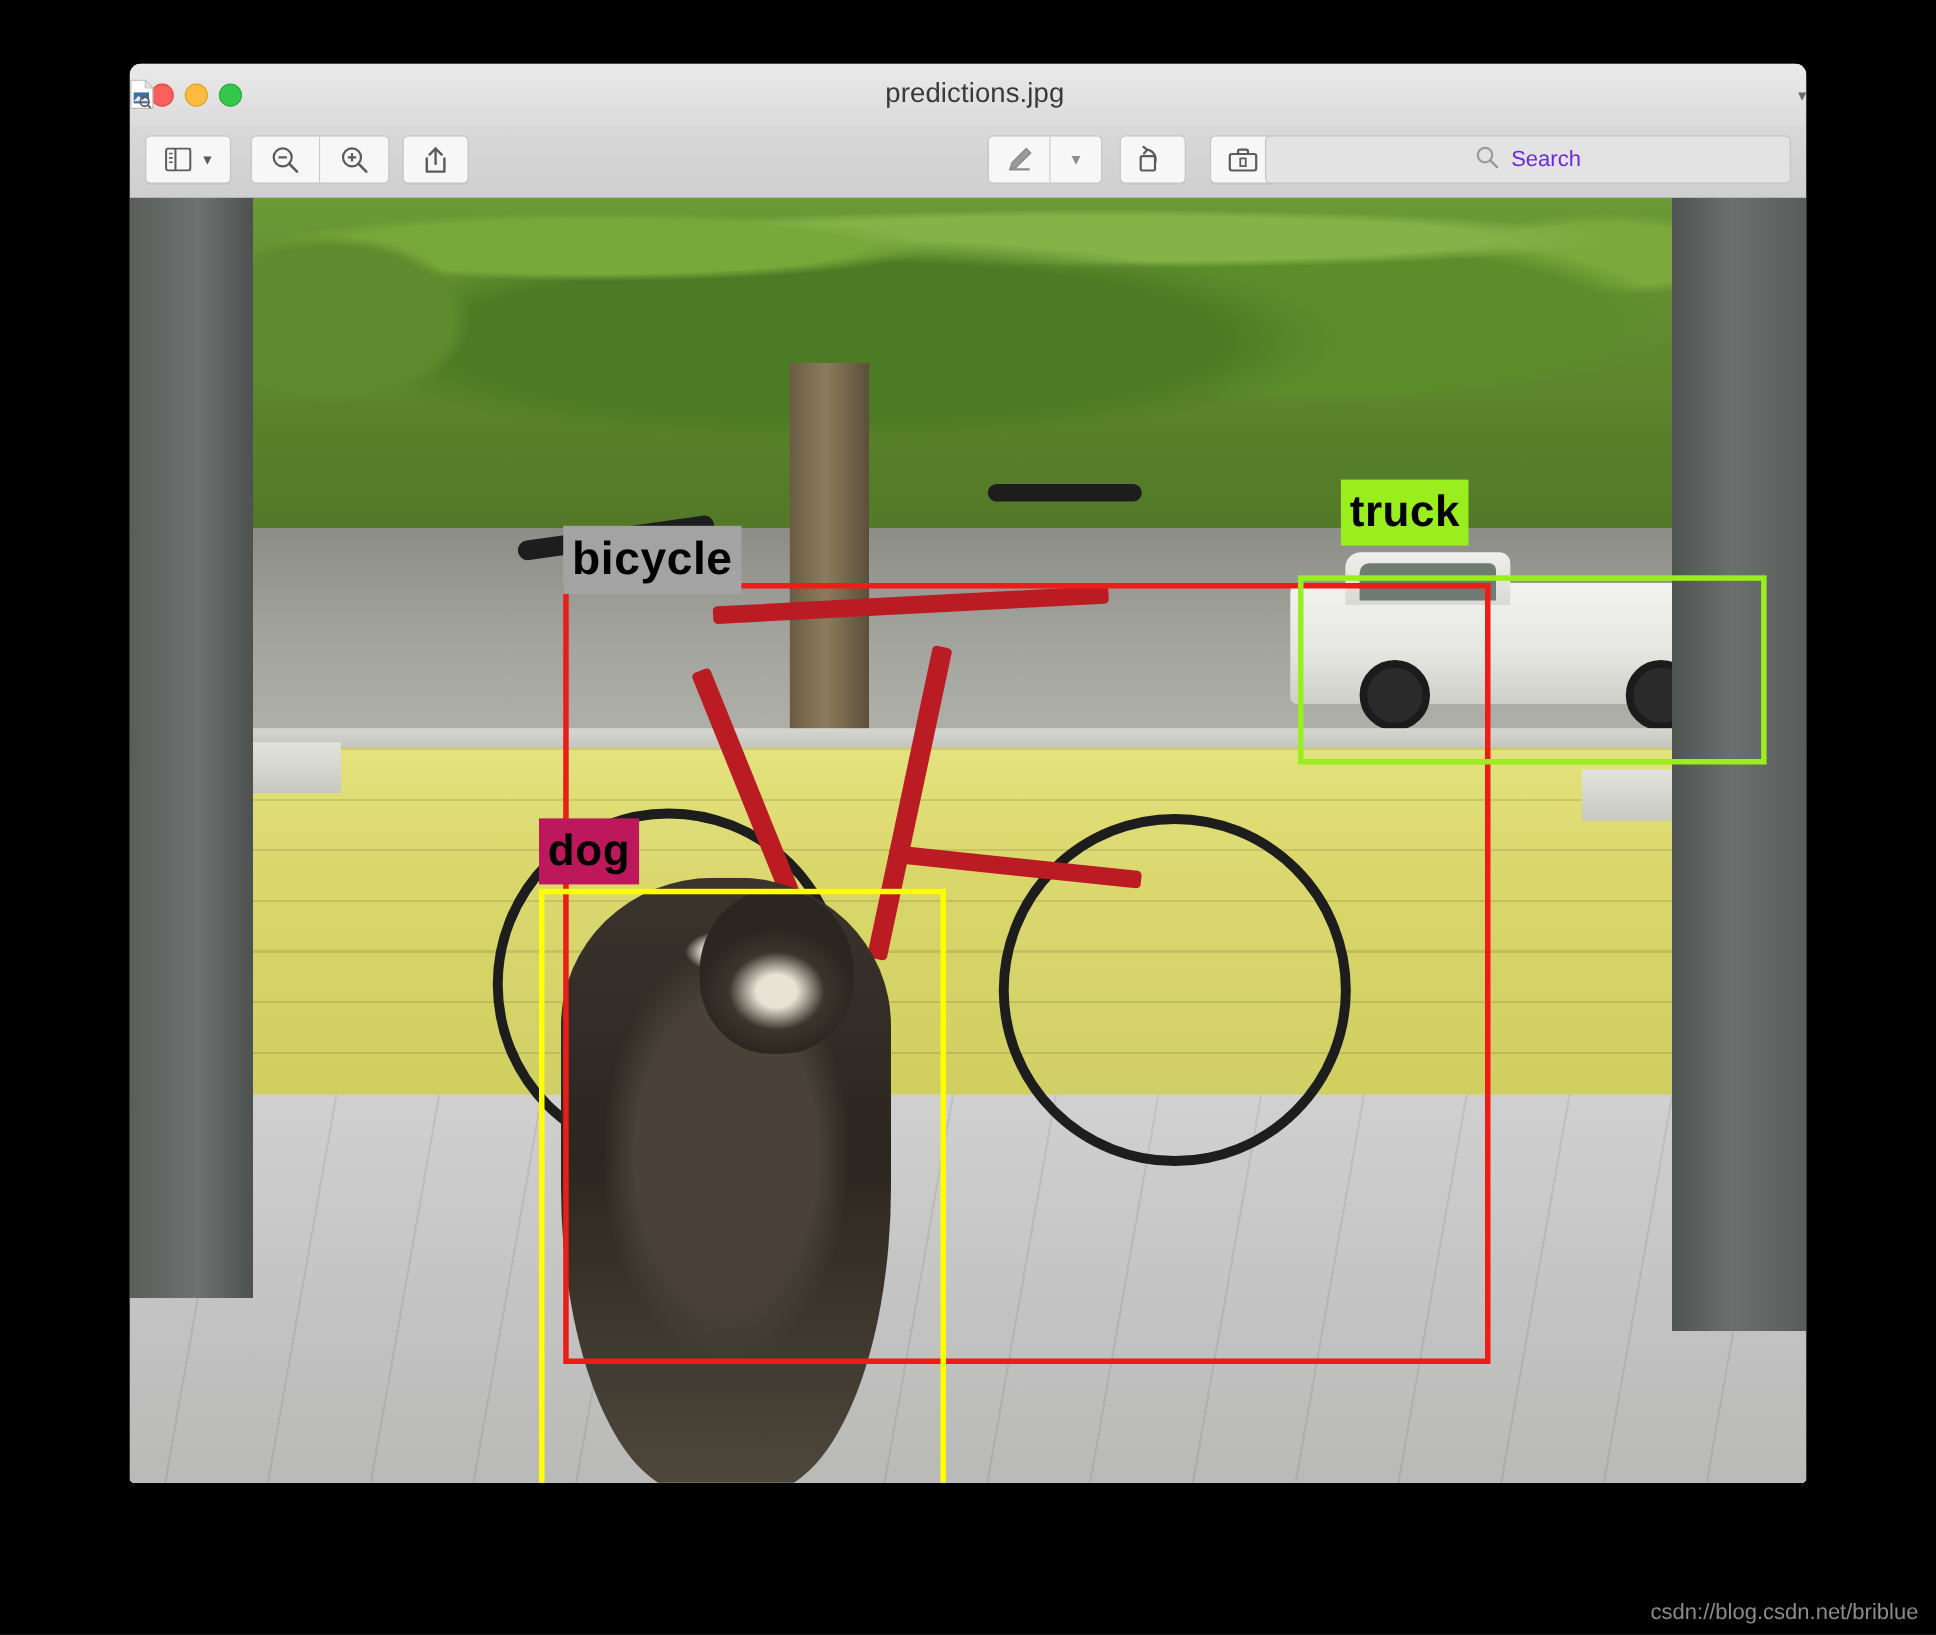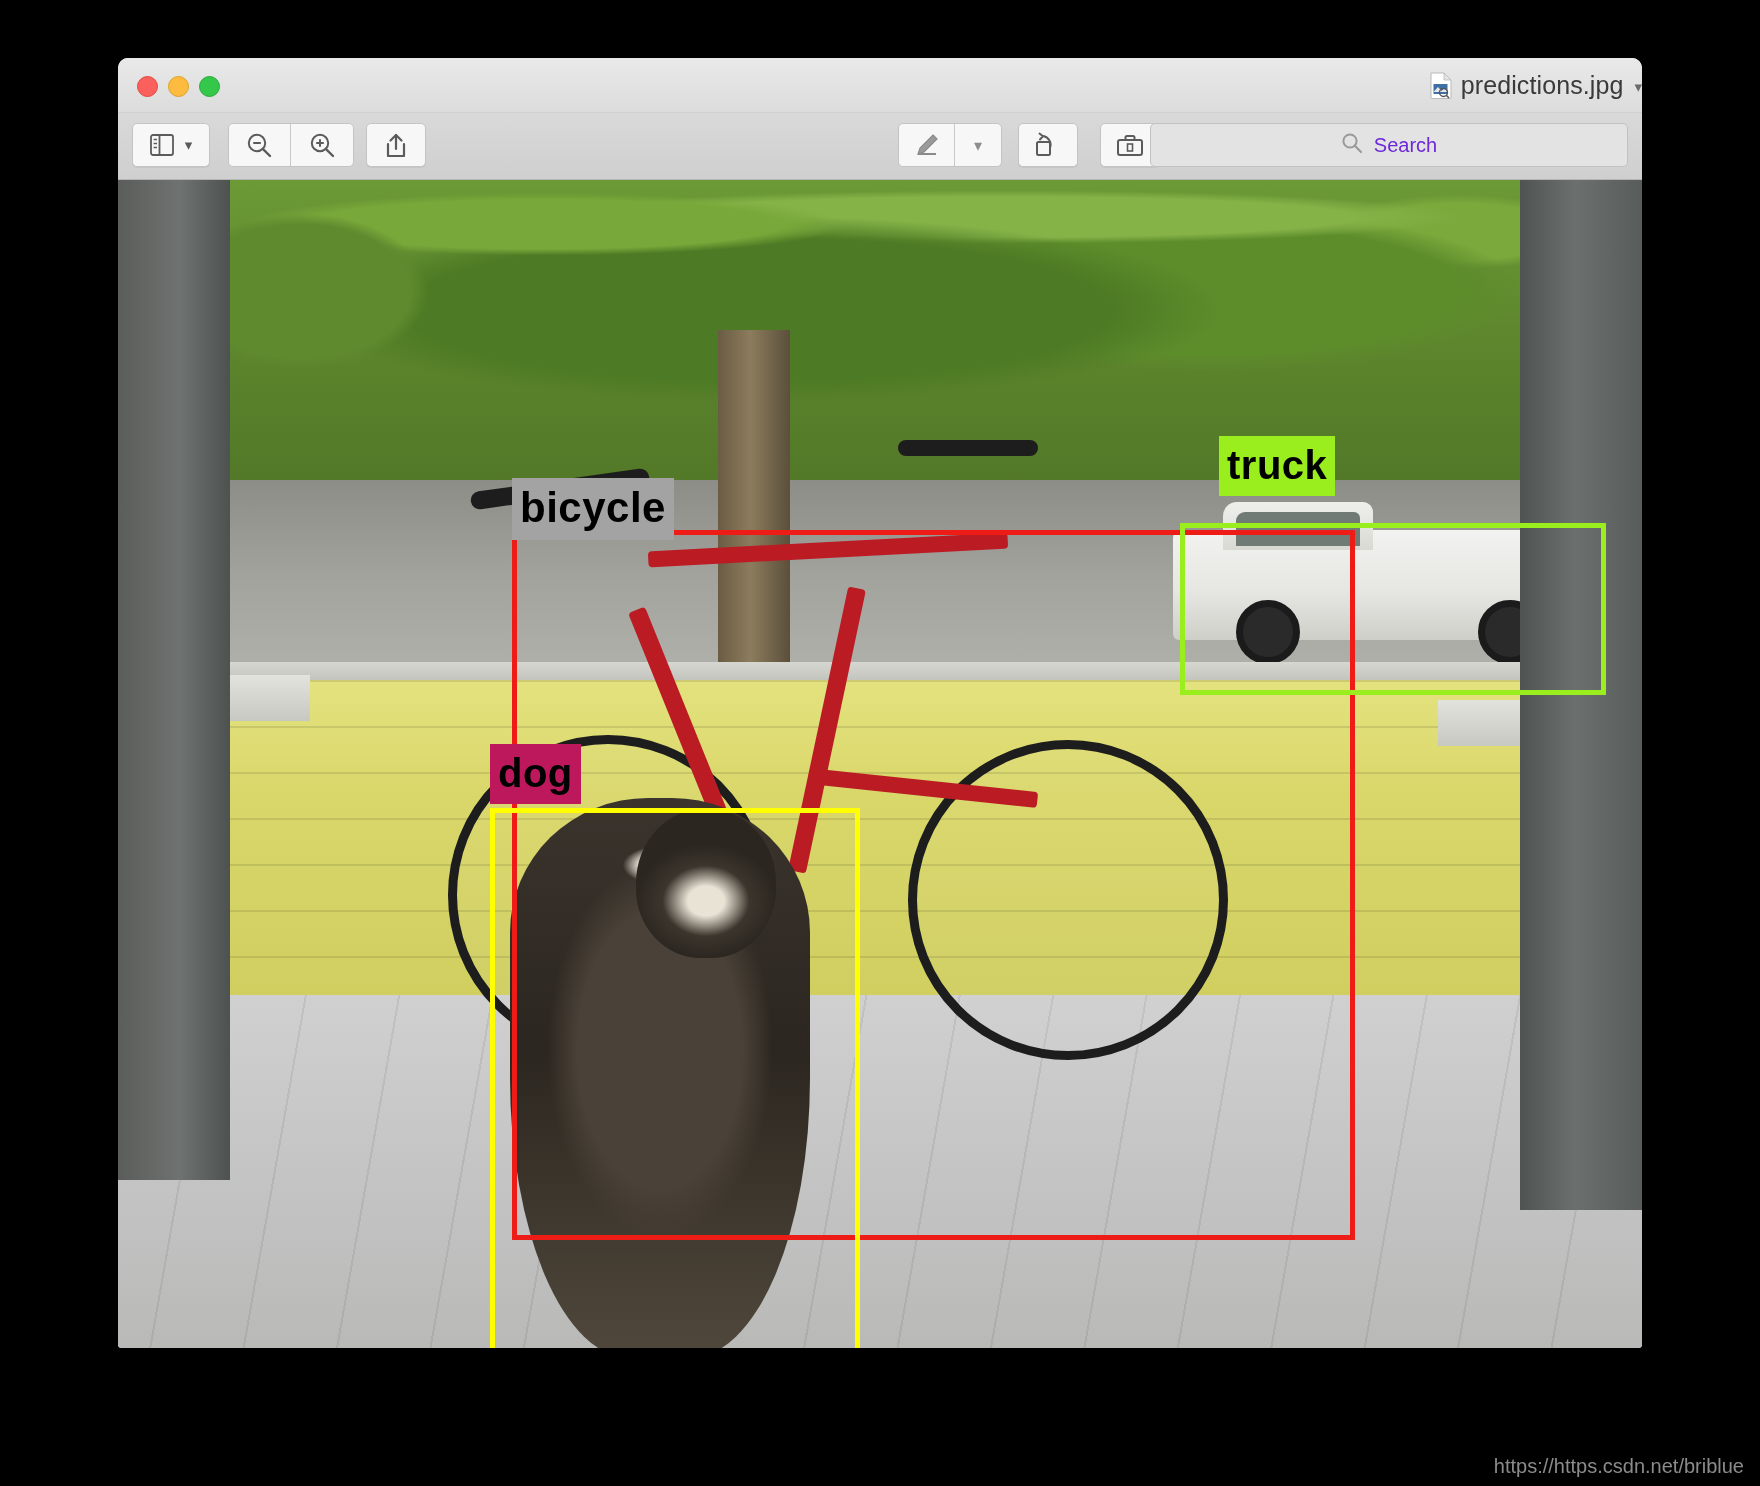--- a/index.html
+++ b/index.html
@@ -56,21 +56,21 @@
   .light.close   { background: #fc605c; border: 1px solid #e2463f; }
   .light.min     { background: #fdbc40; border: 1px solid #dfa123; }
   .light.max     { background: #34c84a; border: 1px solid #28a93d; }
 
   .title-center {
     position: absolute;
     left: 0; right: 0; top: 0;
     height: 54px;
     display: flex;
     align-items: center;
-    justify-content: flex-end;
+    justify-content: space-between;
     gap: 9px;
     pointer-events: none;
   }
   .doc-icon {
     width: 22px;
     height: 27px;
     position: relative;
     display: inline-block;
     flex: none;
   }
@@ -472,15 +472,15 @@
 
       <div class="det-box" style="left:1062px; top:343px; width:426px; height:172px; border:5px solid #9AEE1E;"></div>
       <div class="det-label" style="left:1062px; top:256px; background:#9AEE1E; font-size:40px;margin-left:39px;">truck</div>
 
       <div class="det-box" style="left:372px; top:628px; width:370px; height:620px; border:5px solid #FFFF00;"></div>
       <div class="det-label" style="left:372px; top:564px; background:#be185d; font-size:40px;">dog</div>
 
     </div>
   </div>
 
-  <div class="watermark">https://https.csdn.net/briblue</div>
+  <div class="watermark">csdn://blog.csdn.net/briblue</div>
 
 </div>
 
 </body></html>

